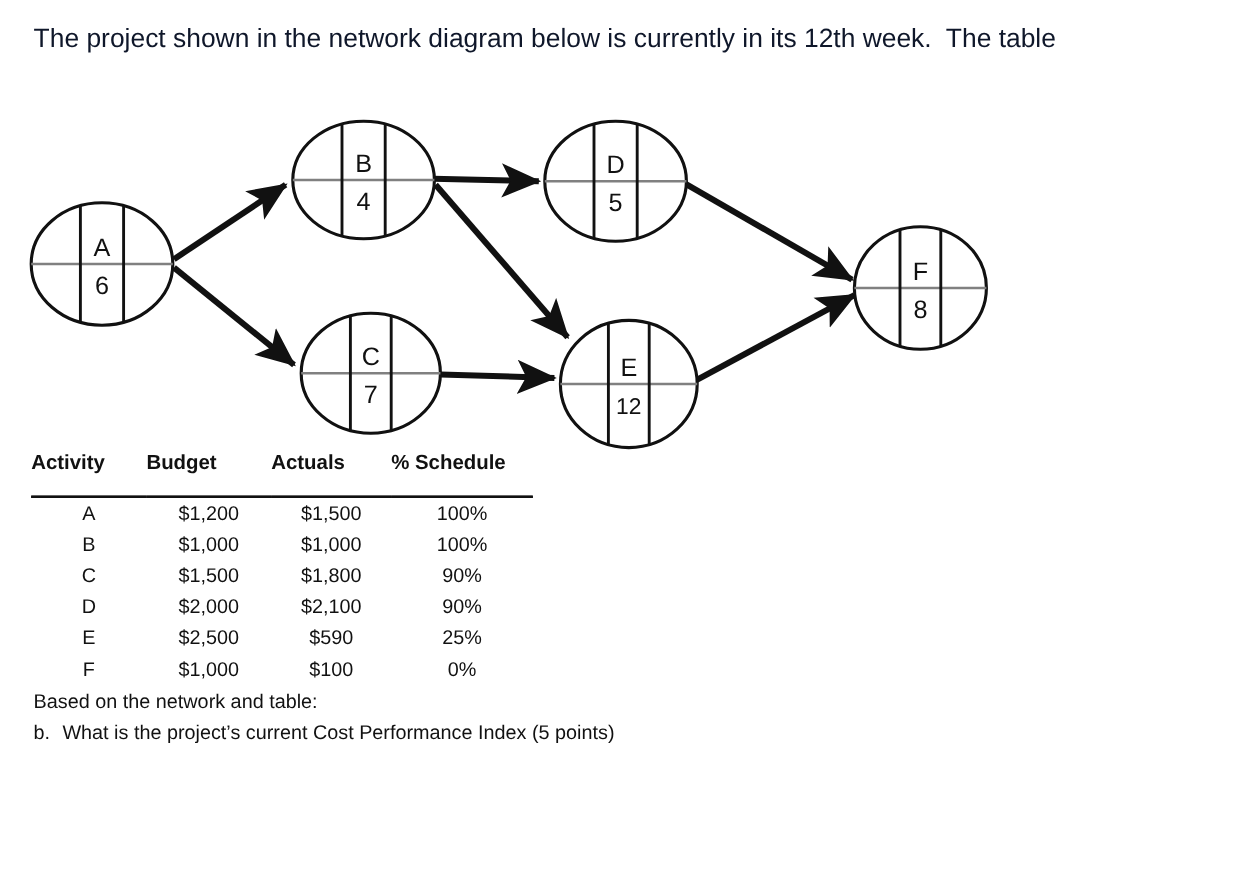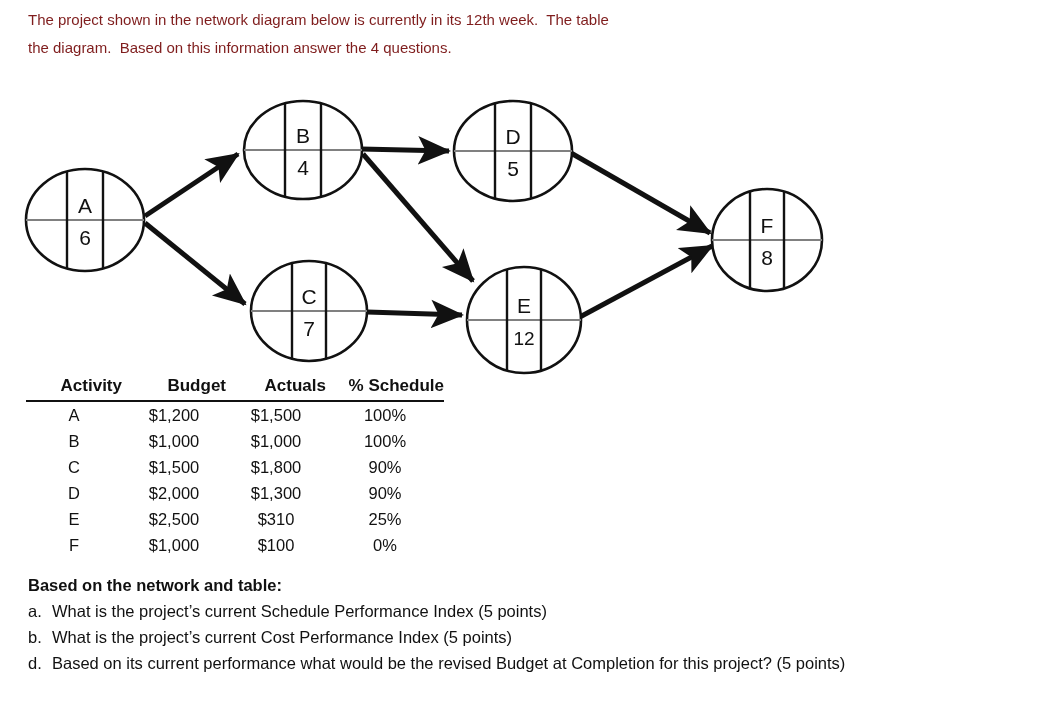--- a/index.html
+++ b/index.html
@@ -15,25 +15,25 @@
     height: 724px;
     position: relative;
     overflow: hidden;
     -webkit-font-smoothing: antialiased;
   }
 
   
   #intro {
     position: absolute;
     left: 28px;
-    top: 6px;
+    top: 18px;
     width: 980px;
-    font-size: 15px;
+    font-size: 22px;
     line-height: 28px;
-    color: #7f1d1d;
+    color: #0f172a;
   }
   #intro .line { white-space: pre; display: block; }
 
   
   #diagram-wrap {
     position: absolute;
     left: 0px;
     top: 96px;
     width: 1046px;
     height: 290px;
@@ -55,22 +55,22 @@
     left: 26px;
     top: 376px;
     width: 418px;
     border-collapse: collapse;
     font-size: 16.5px;
     color: #111111;
   }
   #act-table th {
     font-weight: bold;
     font-size: 17px;
-    padding: 0 0 4px 0;
-    text-align: right;
+    padding: 0 0 17px 0;
+    text-align: left;
     border-bottom: 2.2px solid #111111;
     white-space: nowrap;
   }
   #act-table td {
     text-align: center;
     padding: 1px 0 1px 0;
     line-height: 24px;
     white-space: nowrap;
   }
   #act-table col.c-act { width: 96px; }
@@ -81,37 +81,36 @@
   
   #questions {
     position: absolute;
     left: 28px;
     top: 572px;
     width: 1010px;
     font-size: 16.5px;
     line-height: 26px;
     color: #111111;
   }
-  #questions .q-lead { display: block; white-space: pre; font-weight: bold; }
+  #questions .q-lead { display: block; white-space: pre; }
   #questions .q-item {
     display: block;
     white-space: pre;
     padding-left: 0px;
   }
   #questions .q-marker {
     display: inline-block;
     width: 24px;
   }
 </style>
 </head>
 <body>
 
 <div id="intro">
   <span class="line">The project shown in the network diagram below is currently in its 12th week.  The table</span>
-  <span class="line">the diagram.  Based on this information answer the 4 questions.</span>
 </div>
 
 <div id="diagram-wrap">
   <svg id="network-svg" width="1046" height="290" viewBox="0 0 1046 290">
     <defs>
       <marker id="arrowhead" markerWidth="7" markerHeight="7" refX="6.2" refY="3.0" orient="auto" markerUnits="strokeWidth">
         <path d="M0,0.15 L6.6,3.0 L0,5.85 L1.5,3.0 Z" fill="#111111"></path>
       </marker>
     </defs>
 
@@ -208,38 +207,36 @@
       </tr>
       <tr>
         <td>C</td>
         <td>$1,500</td>
         <td>$1,800</td>
         <td>90%</td>
       </tr>
       <tr>
         <td>D</td>
         <td>$2,000</td>
-        <td>$1,300</td>
+        <td>$2,100</td>
         <td>90%</td>
       </tr>
       <tr>
         <td>E</td>
         <td>$2,500</td>
-        <td>$310</td>
+        <td>$590</td>
         <td>25%</td>
       </tr>
       <tr>
         <td>F</td>
         <td>$1,000</td>
         <td>$100</td>
         <td>0%</td>
       </tr>
     </tbody>
 </table>
 
 <div id="questions">
   <span class="q-lead">Based on the network and table:</span>
   <div id="questions-list">
-      <span class="q-item"><span class="q-marker">a.</span><span>What is the project’s current Schedule Performance Index (5 points)</span></span>
       <span class="q-item"><span class="q-marker">b.</span><span>What is the project’s current Cost Performance Index (5 points)</span></span>
-      <span class="q-item"><span class="q-marker">d.</span><span>Based on its current performance what would be the revised Budget at Completion for this project? (5 points)</span></span>
     </div>
 </div>
 
 </body></html>

